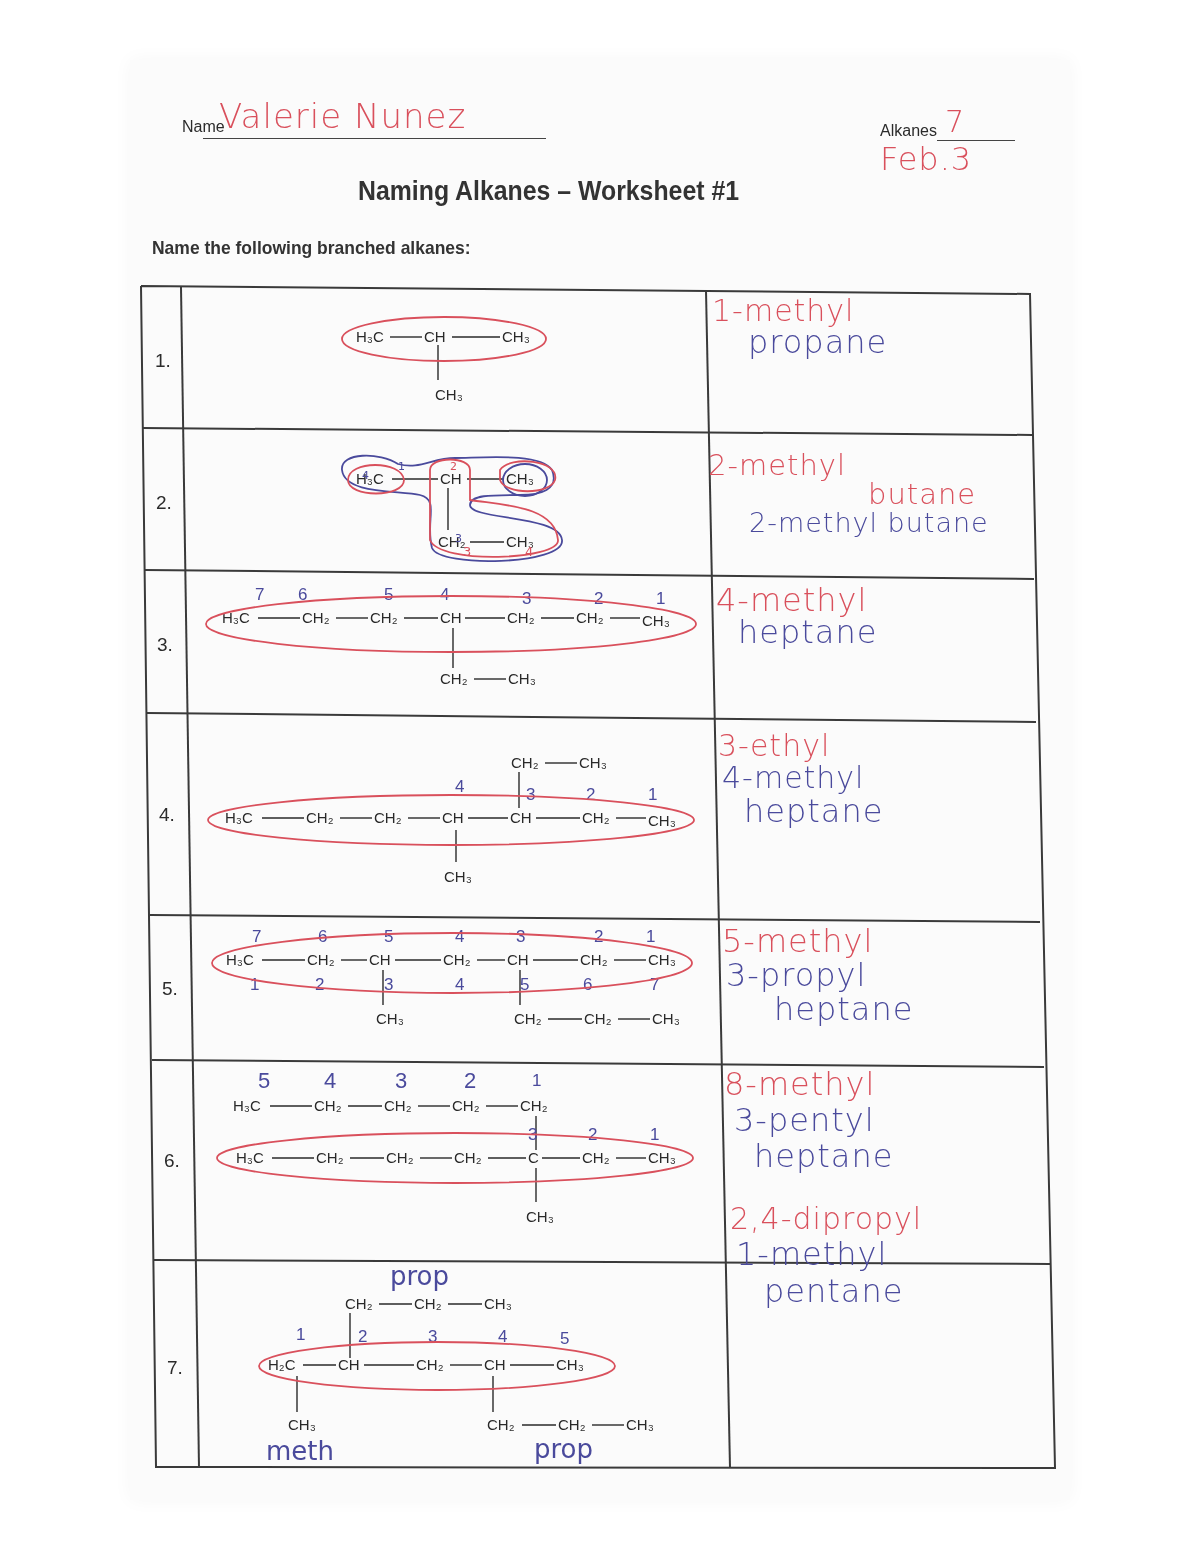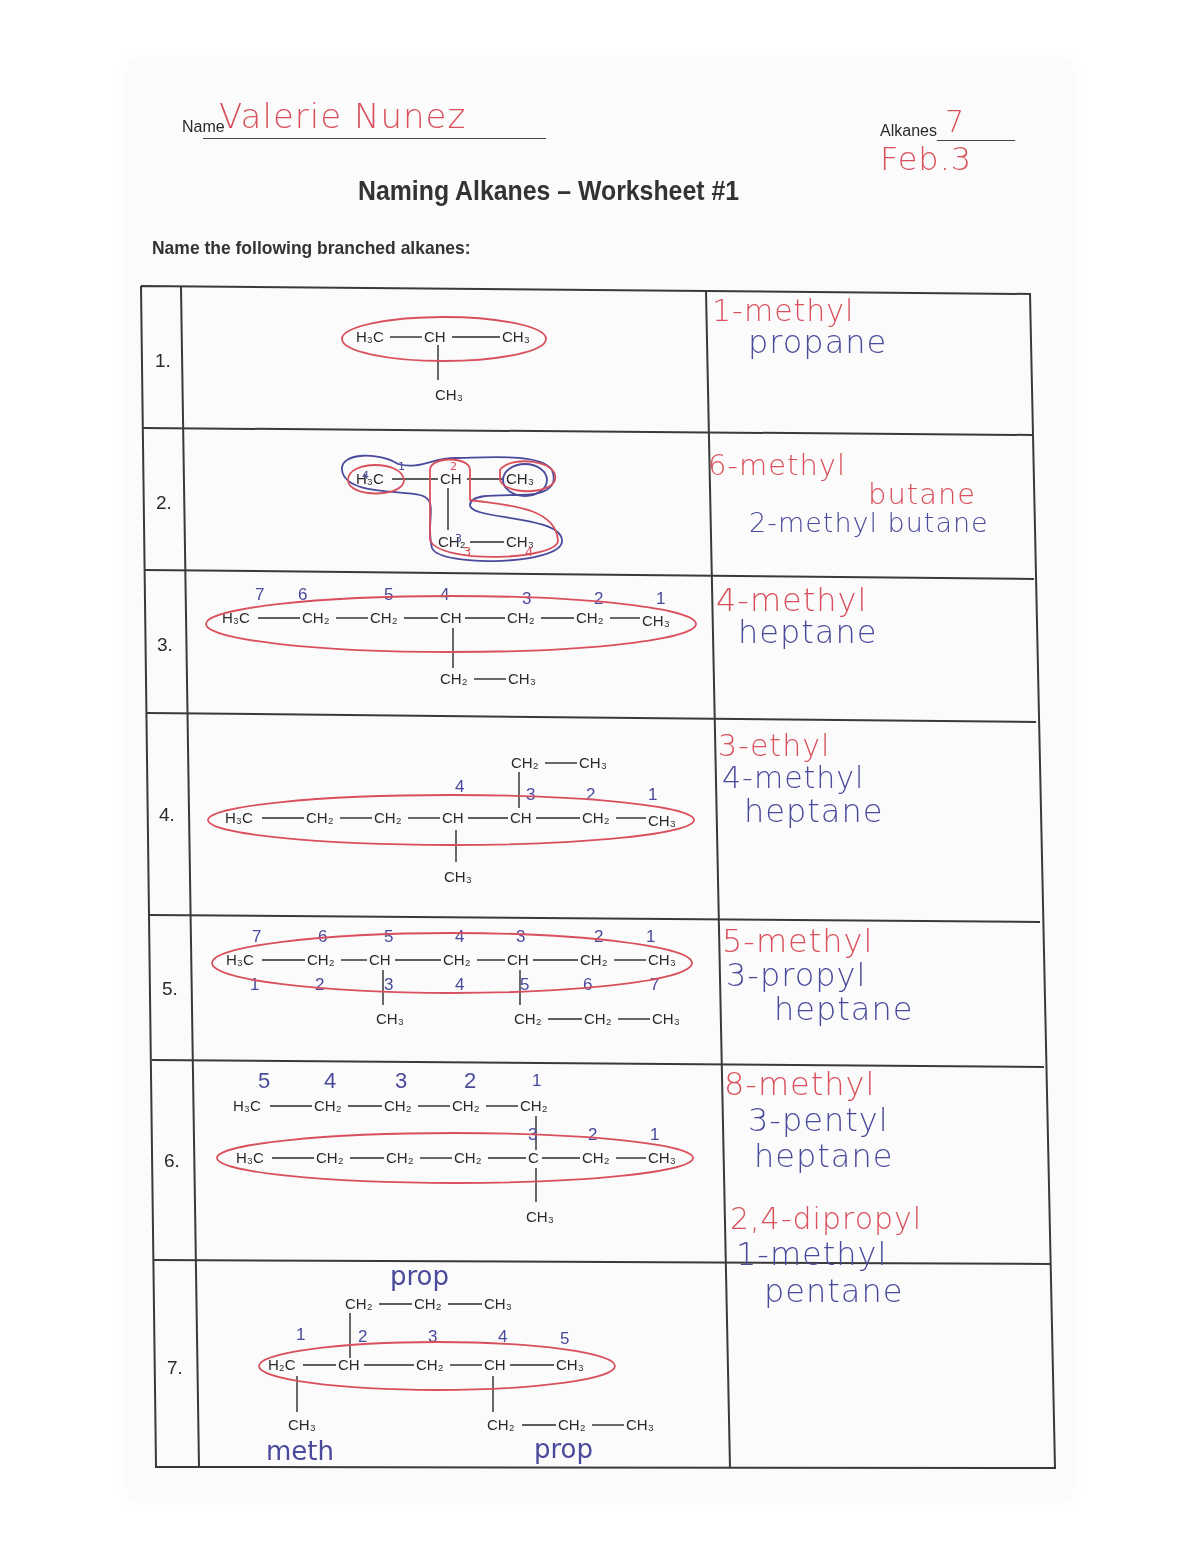--- a/index.html
+++ b/index.html
@@ -281,40 +281,40 @@
     <text class="bl" x="534" y="1458">prop</text>
     <ellipse class="rc" cx="437" cy="1366" rx="178" ry="24"></ellipse>
   </g>
 </svg>
 
 <div class="abs" style="left:712px;top:296px;">
   <div class="hand red" style="font-size:30px;line-height:30px;">1-methyl</div>
   <div class="hand blue" style="font-size:32px;line-height:32px;margin-left:36px;">propane</div>
 </div>
 <div class="abs" style="left:708px;top:450px;">
-  <div class="hand red" style="font-size:29px;line-height:30px;">6-methyl</div>
+  <div class="hand red" style="font-size:29px;line-height:30px;">2-methyl</div>
   <div class="hand red" style="font-size:29px;line-height:28px;margin-left:160px;">butane</div>
   <div class="hand blue" style="font-size:27px;line-height:30px;">2-methyl butane</div>
 </div>
 <div class="abs" style="left:716px;top:584px;">
   <div class="hand red" style="font-size:32px;line-height:32px;">4-methyl</div>
   <div class="hand blue" style="font-size:32px;line-height:32px;margin-left:22px;">heptane</div>
 </div>
 <div class="abs" style="left:718px;top:730px;">
   <div class="hand red" style="font-size:30px;line-height:32px;">3-ethyl</div>
   <div class="hand blue" style="font-size:30px;line-height:32px;margin-left:4px;">4-methyl</div>
   <div class="hand blue" style="font-size:32px;line-height:34px;margin-left:26px;">heptane</div>
 </div>
 <div class="abs" style="left:722px;top:924px;">
   <div class="hand red" style="font-size:32px;line-height:34px;">5-methyl</div>
   <div class="hand blue" style="font-size:32px;line-height:34px;margin-left:4px;">3-propyl</div>
   <div class="hand blue" style="font-size:32px;line-height:34px;margin-left:52px;">heptane</div>
 </div>
 <div class="abs" style="left:724px;top:1066px;">
   <div class="hand red" style="font-size:32px;line-height:36px;">8-methyl</div>
-  <div class="hand blue" style="font-size:32px;line-height:36px;margin-left:24px;">3-pentyl</div>
+  <div class="hand blue" style="font-size:32px;line-height:36px;margin-left:10px;">3-pentyl</div>
   <div class="hand blue" style="font-size:32px;line-height:36px;margin-left:30px;">heptane</div>
 </div>
 <div class="abs" style="left:730px;top:1202px;">
   <div class="hand red" style="font-size:30px;line-height:34px;">2,4-dipropyl</div>
   <div class="hand blue" style="font-size:32px;line-height:36px;margin-left:6px;">1-methyl</div>
   <div class="hand blue" style="font-size:32px;line-height:38px;margin-left:34px;">pentane</div>
 </div>
 
 </body></html>

